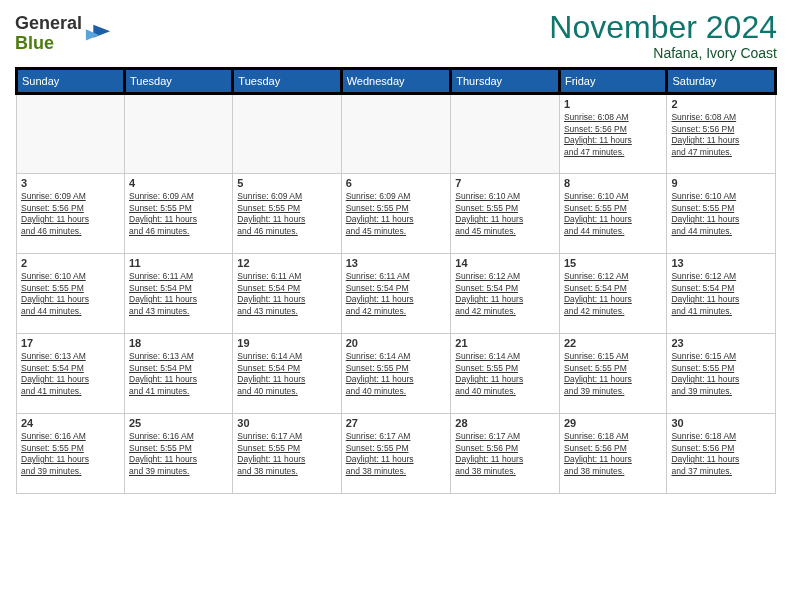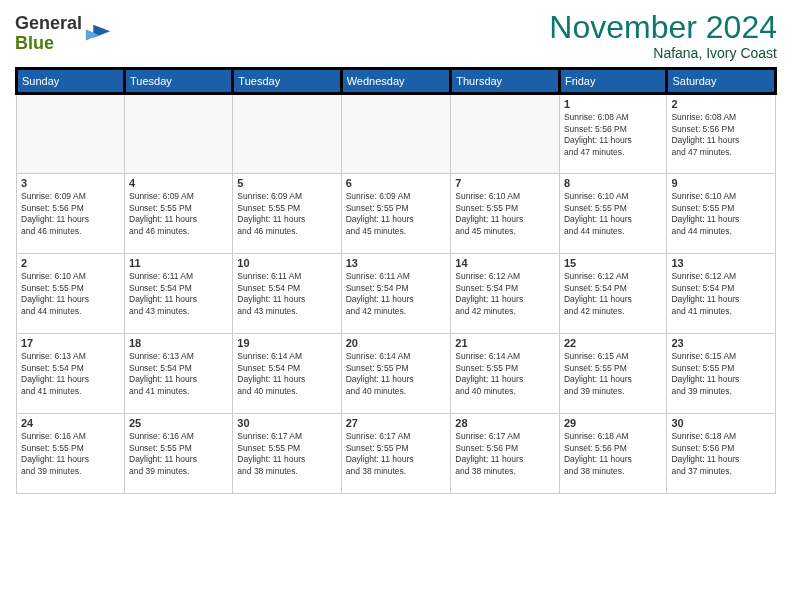--- a/index.html
+++ b/index.html
@@ -80,20 +80,21 @@
     .day-number {
       font-size: 11px;
       font-weight: bold;
       color: #333;
       margin-bottom: 2px;
     }
     .day-info {
       font-size: 8.5px;
       color: #333;
       line-height: 1.35;
+      text-decoration: underline;
     }
     .week-row td {
       height: 80px;
     }
   </style>
 </head>
 <body>
 
 <div class="page">
   <div class="header">
@@ -209,21 +210,21 @@
 and 44 minutes.</div>
           </td>
           <td class="">
             <div class="day-number">11</div>
             <div class="day-info" style="white-space: pre-line;">Sunrise: 6:11 AM
 Sunset: 5:54 PM
 Daylight: 11 hours
 and 43 minutes.</div>
           </td>
           <td class="">
-            <div class="day-number">10</div>
+            <div class="day-number">12</div>
             <div class="day-info" style="white-space: pre-line;">Sunrise: 6:11 AM
 Sunset: 5:54 PM
 Daylight: 11 hours
 and 43 minutes.</div>
           </td>
           <td class="">
             <div class="day-number">13</div>
             <div class="day-info" style="white-space: pre-line;">Sunrise: 6:11 AM
 Sunset: 5:54 PM
 Daylight: 11 hours

